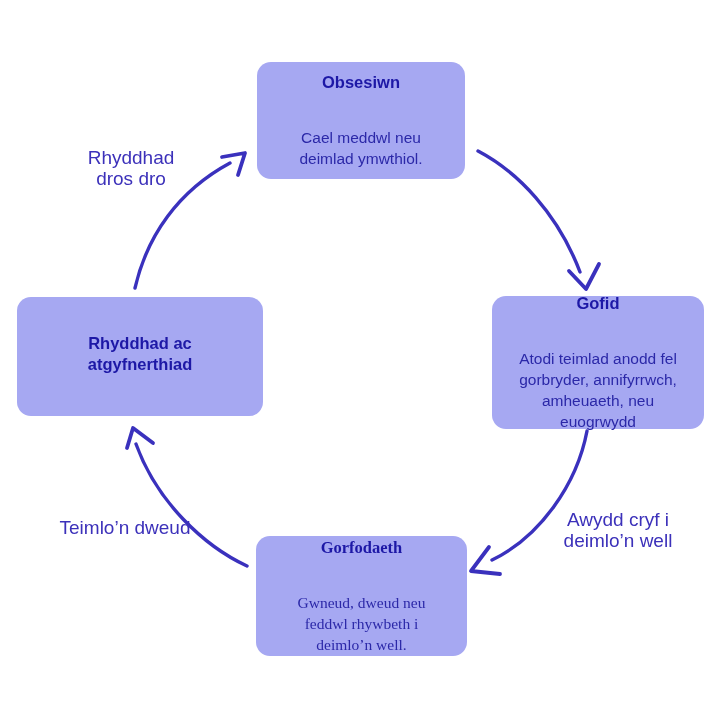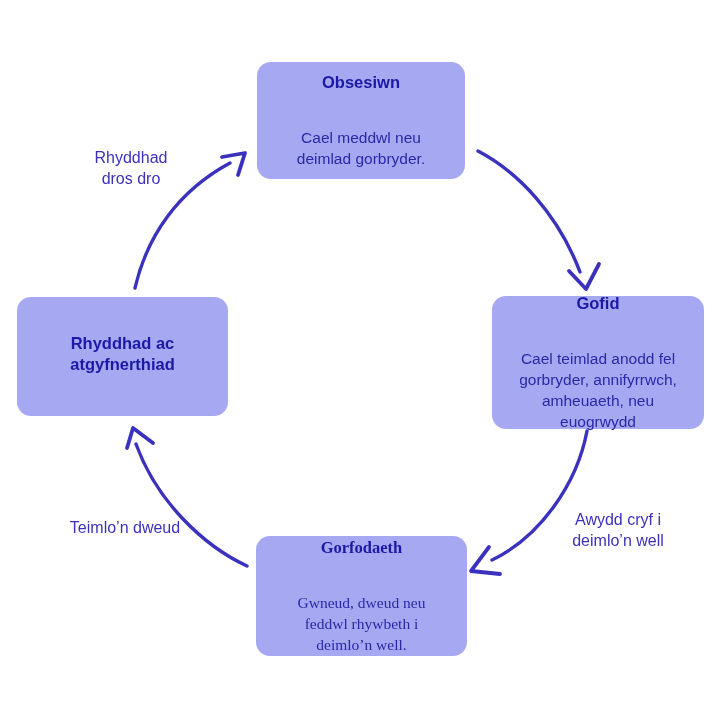--- a/index.html
+++ b/index.html
@@ -57,25 +57,25 @@
   }
   .box-body {
     color: var(--body-text);
     font-size: 15.5px;
     line-height: 21px;
     white-space: pre-line;
   }
   .box-top    { left: 257px; top: 62px;  width: 208px; height: 117px; }
   .box-right  { left: 492px; top: 296px; width: 212px; height: 133px; }
   .box-bottom { left: 256px; top: 536px; width: 211px; height: 120px; font-family: Liberation Serif, serif; }
-  .box-left   { left: 17px;  top: 297px; width: 211px; height: 119px; }
+  .box-left   { left: 17px;  top: 297px; width: 246px; height: 119px; }
   .label {
     position: absolute;
     color: var(--label-text);
-    font-size: 16px;
+    font-size: 19px;
     line-height: 21px;
     text-align: center;
     white-space: pre-line;
   }
   .label-top-left     { left: 56px;  top: 147px; width: 150px; }
   .label-top-right    { left: 537px; top: 145px; width: 160px; }
   .label-bottom-right { left: 544px; top: 509px; width: 148px; }
   .label-bottom-left  { left: 50px;  top: 517px; width: 150px; }
 </style>
 </head>
@@ -98,26 +98,26 @@
     </g>
     <g>
       <path class="arrow-stroke" d="M 135 288 C 147 236, 178 191, 230 163"></path>
       <polyline class="arrow-head" points="222,157 245,153 238,175"></polyline>
     </g>
   </svg>
 
   <div class="box box-top">
     <div class="box-title">Obsesiwn</div>
     <div class="box-body">Cael meddwl neu
-deimlad gorbryder.</div>
+deimlad ymwthiol.</div>
   </div>
 
   <div class="box box-right">
     <div class="box-title">Gofid</div>
-    <div class="box-body">Cael teimlad anodd fel
+    <div class="box-body">Atodi teimlad anodd fel
 gorbryder, annifyrrwch,
 amheuaeth, neu euogrwydd</div>
   </div>
 
   <div class="box box-bottom">
     <div class="box-title">Gorfodaeth</div>
     <div class="box-body">Gwneud, dweud neu
 feddwl rhywbeth i
 deimlo’n well.</div>
   </div>

